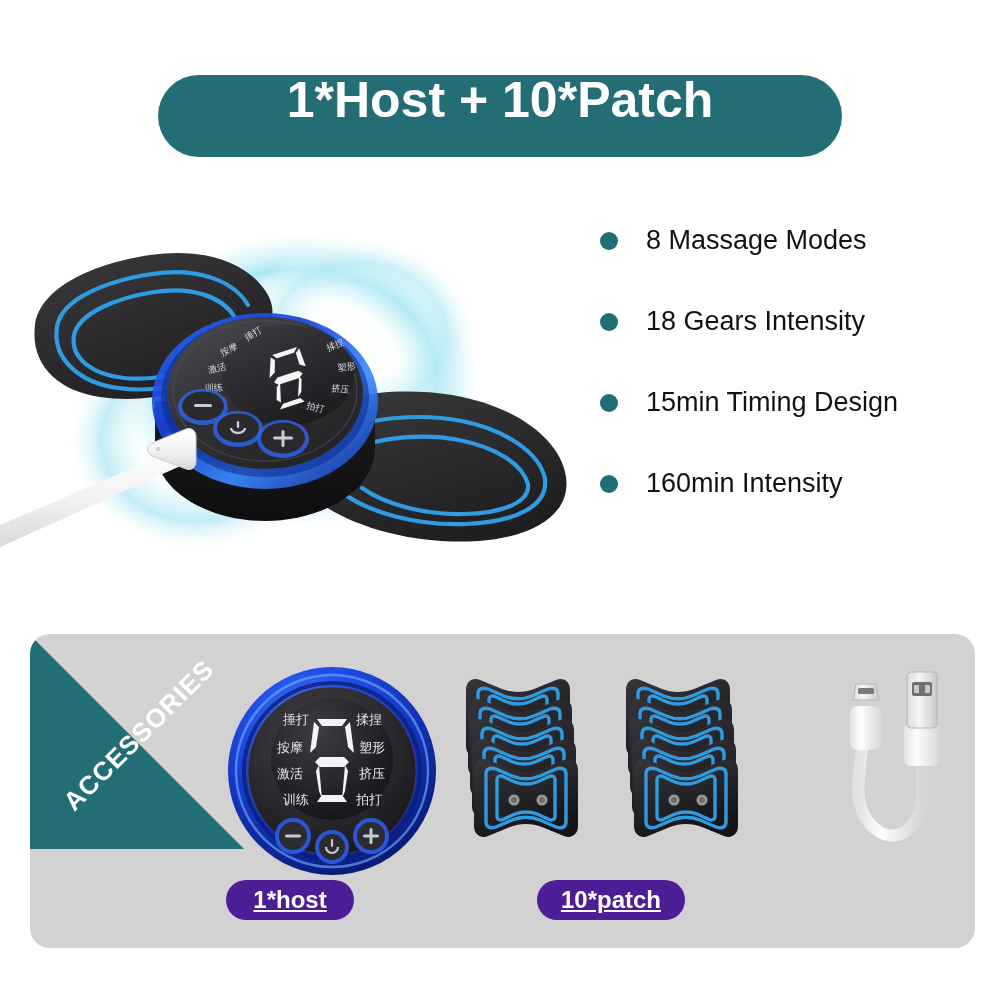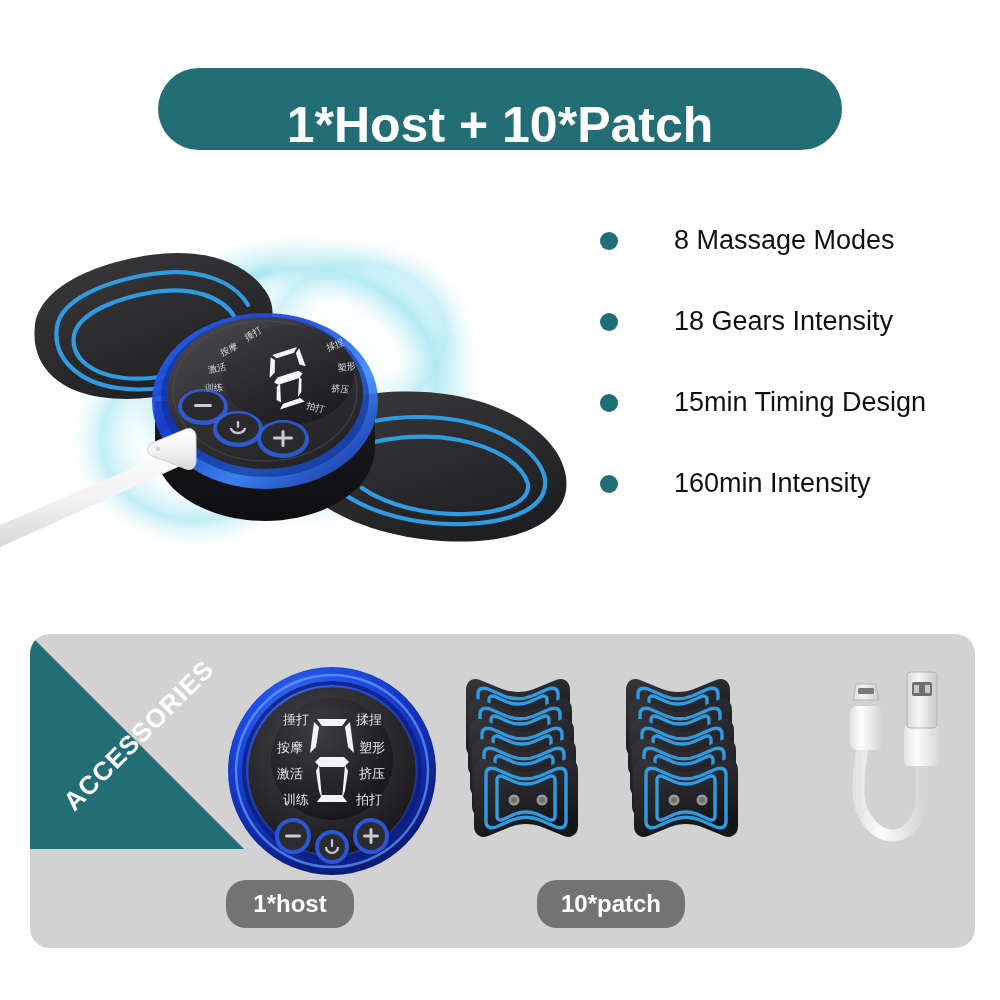--- a/index.html
+++ b/index.html
@@ -7,39 +7,39 @@
     width:1000px;height:1000px;
     background:#ffffff;
     font-family:"Liberation Sans", sans-serif;
     overflow:hidden;
     position:relative;
   }
   .stage{position:absolute;inset:0;}
 
   
   .title-banner{
-    position:absolute;left:158px;top:68px;width:684px;height:82px;
+    position:absolute;left:158px;top:75px;width:684px;height:82px;
     background:#226E74;border-radius:41px;
-    display:flex;align-items:flex-end;justify-content:center;
+    display:flex;align-items:flex-start;justify-content:center;
   }
   .title-banner .txt{
     color:#ffffff;font-size:50px;font-weight:bold;letter-spacing:0px;
     white-space:nowrap;line-height:1;
   }
 
   
   .features{position:absolute;left:600px;top:200px;width:390px;}
   .feature-row{
     display:flex;align-items:center;height:81px;
   }
   .feature-dot{
     width:18px;height:18px;border-radius:50%;background:#1F6E74;
     flex:0 0 18px;margin-right:28px;
   }
-  .feature-label{font-size:27px;color:#111111;white-space:nowrap;margin-left:28px;}
+  .feature-label{font-size:27px;color:#111111;white-space:nowrap;}
 
   
   .hero{position:absolute;left:0px;top:225px;width:600px;height:340px;}
   .hero svg{display:block;}
 
   
   .acc-panel{
     position:absolute;left:30px;top:634px;width:945px;height:314px;
     background:#D2D2D2;border-radius:20px;overflow:hidden;
   }
@@ -54,24 +54,24 @@
     text-align:center;white-space:nowrap;
   }
 
   .acc-item{position:absolute;}
   .acc-host{left:195px;top:30px;width:215px;height:215px;}
   .acc-patches{left:430px;top:40px;width:320px;height:200px;}
   .acc-cable{left:780px;top:20px;width:175px;height:220px;}
 
   .caption-row{position:absolute;left:0;top:246px;width:945px;height:46px;}
   .caption{
-    position:absolute;height:48px;background:#737373;border-radius:20px;
+    position:absolute;height:40px;background:#4c1d95;border-radius:20px;
     display:flex;align-items:center;justify-content:center;
     color:#ffffff;font-size:24px;font-weight:bold;white-space:nowrap;
-    padding:0 18px;box-sizing:border-box;
+    padding:0 18px;box-sizing:border-box;text-decoration:underline;
   }
   .cap-host{left:196px;width:128px;}
   .cap-patch{left:507px;width:148px;}
   .cap-cable{left:762px;width:160px;}
 </style>
 </head>
 <body>
 
 <div class="stage">
 

